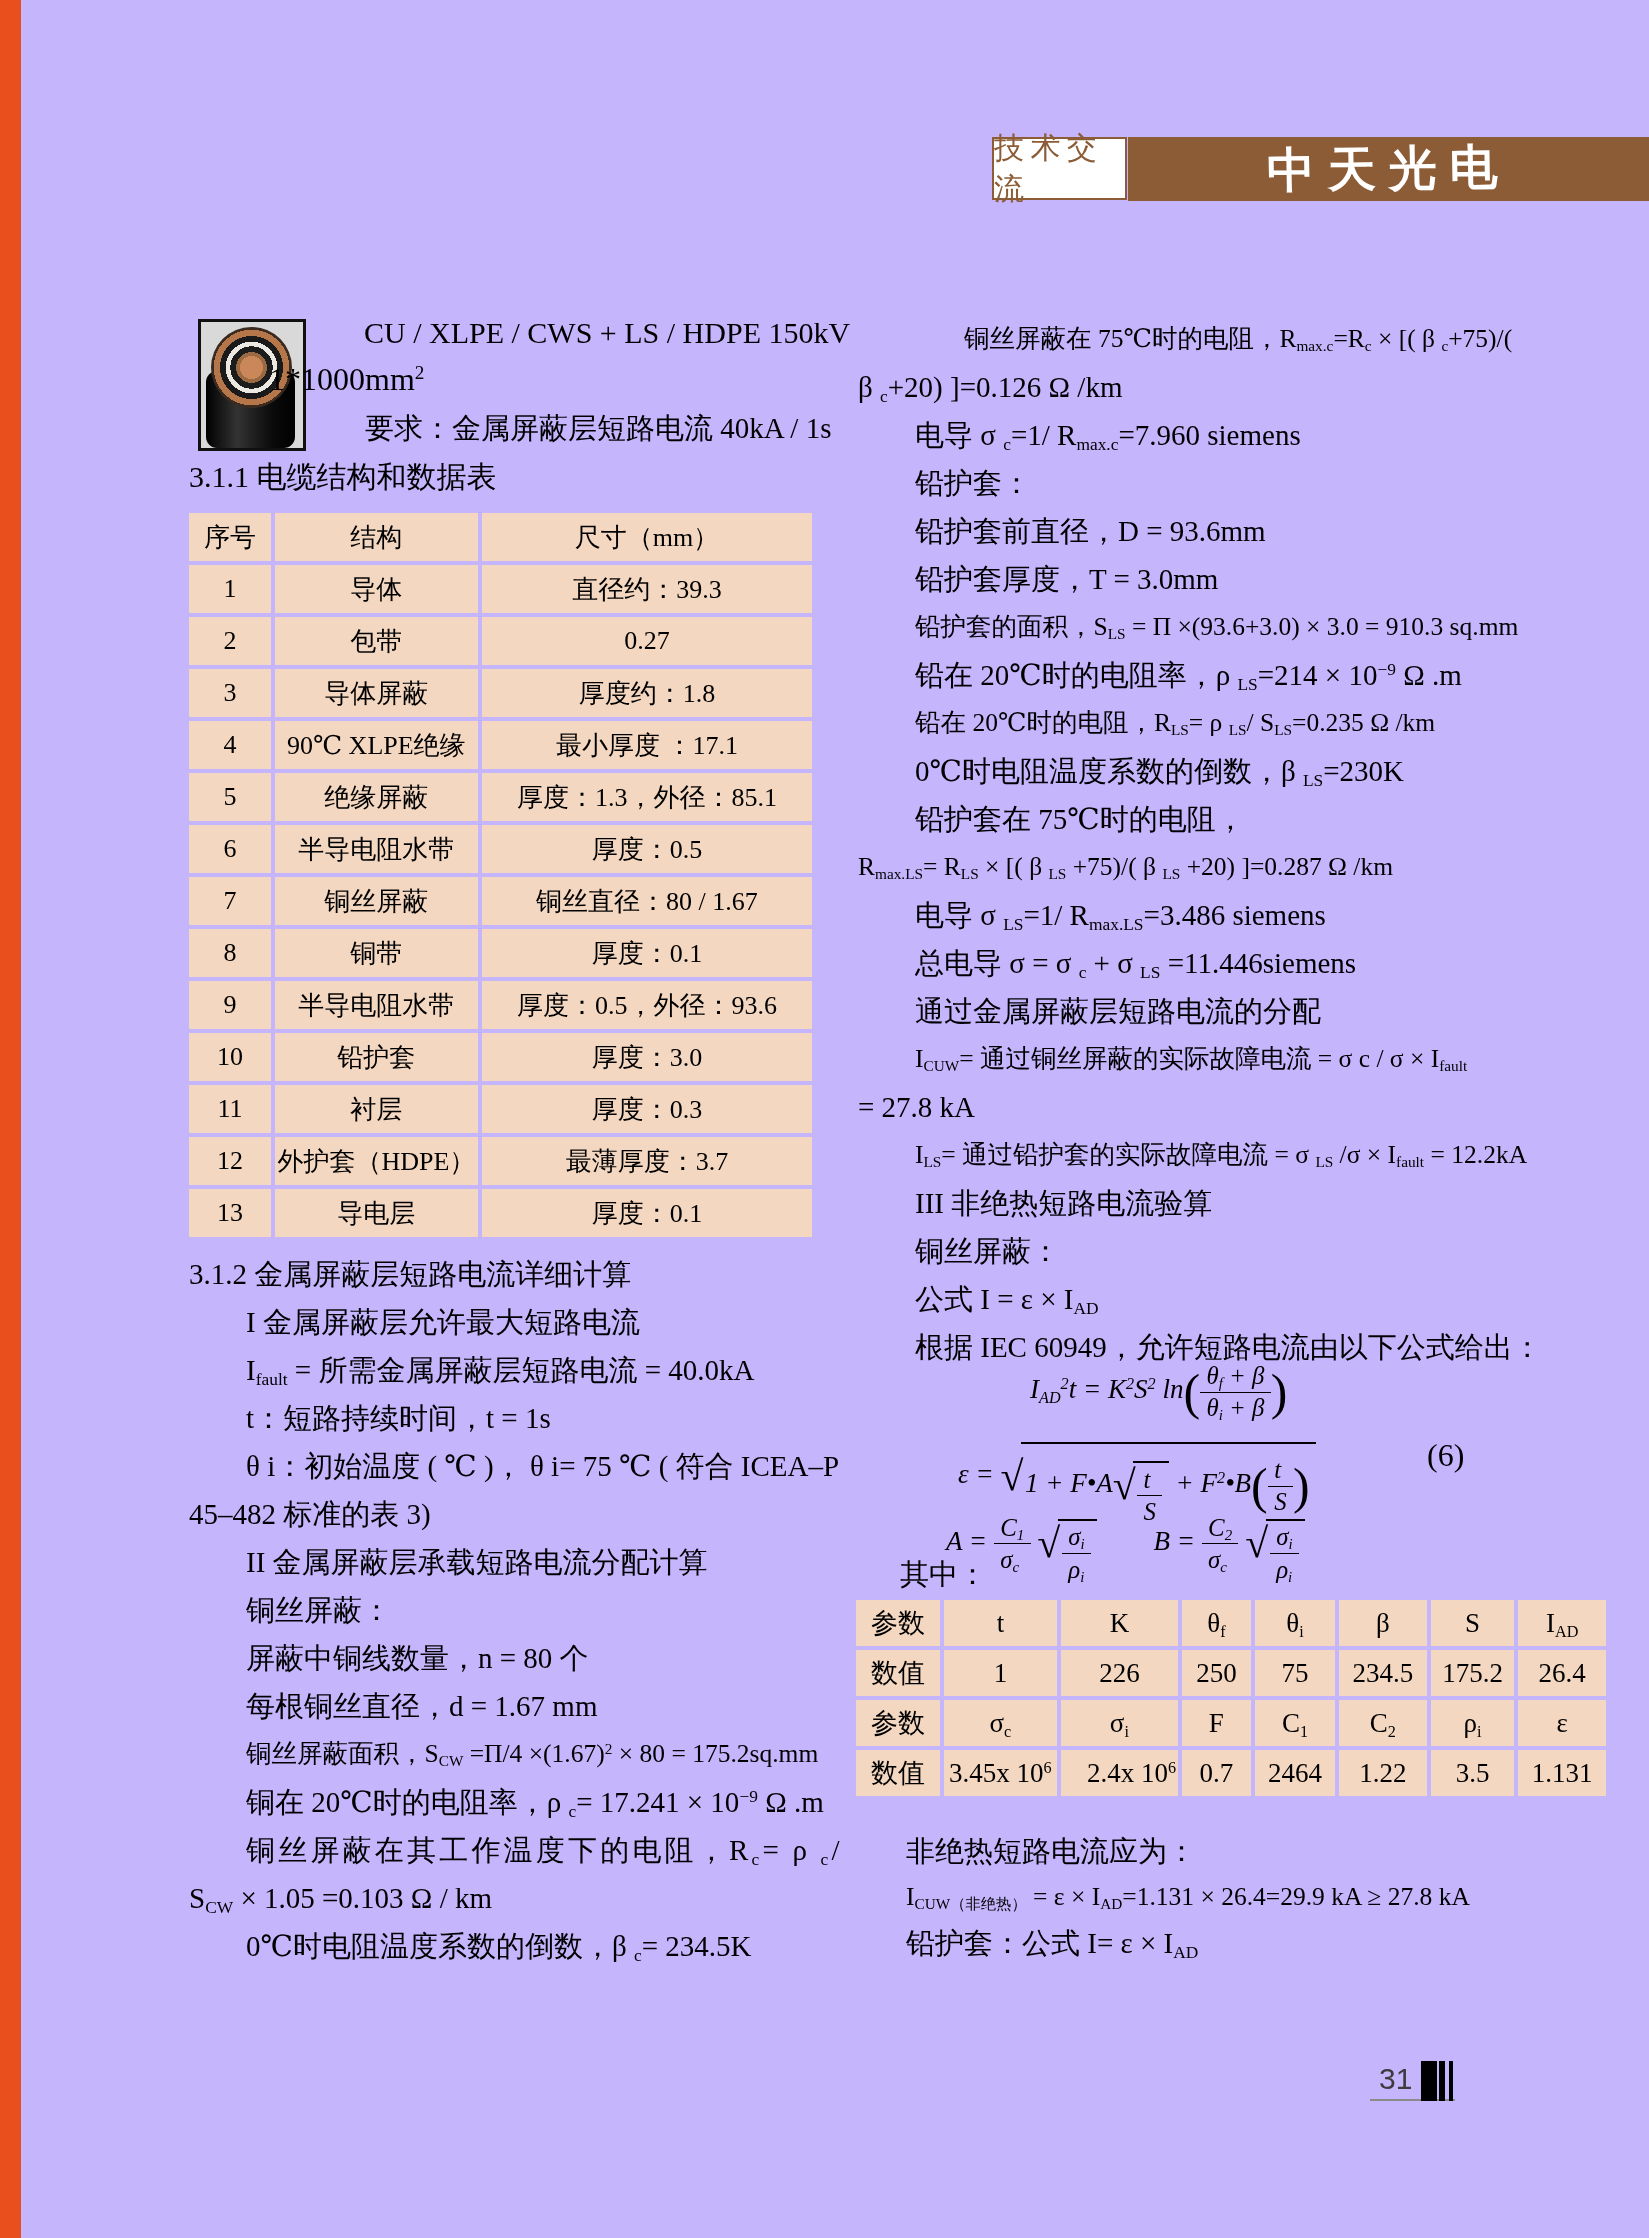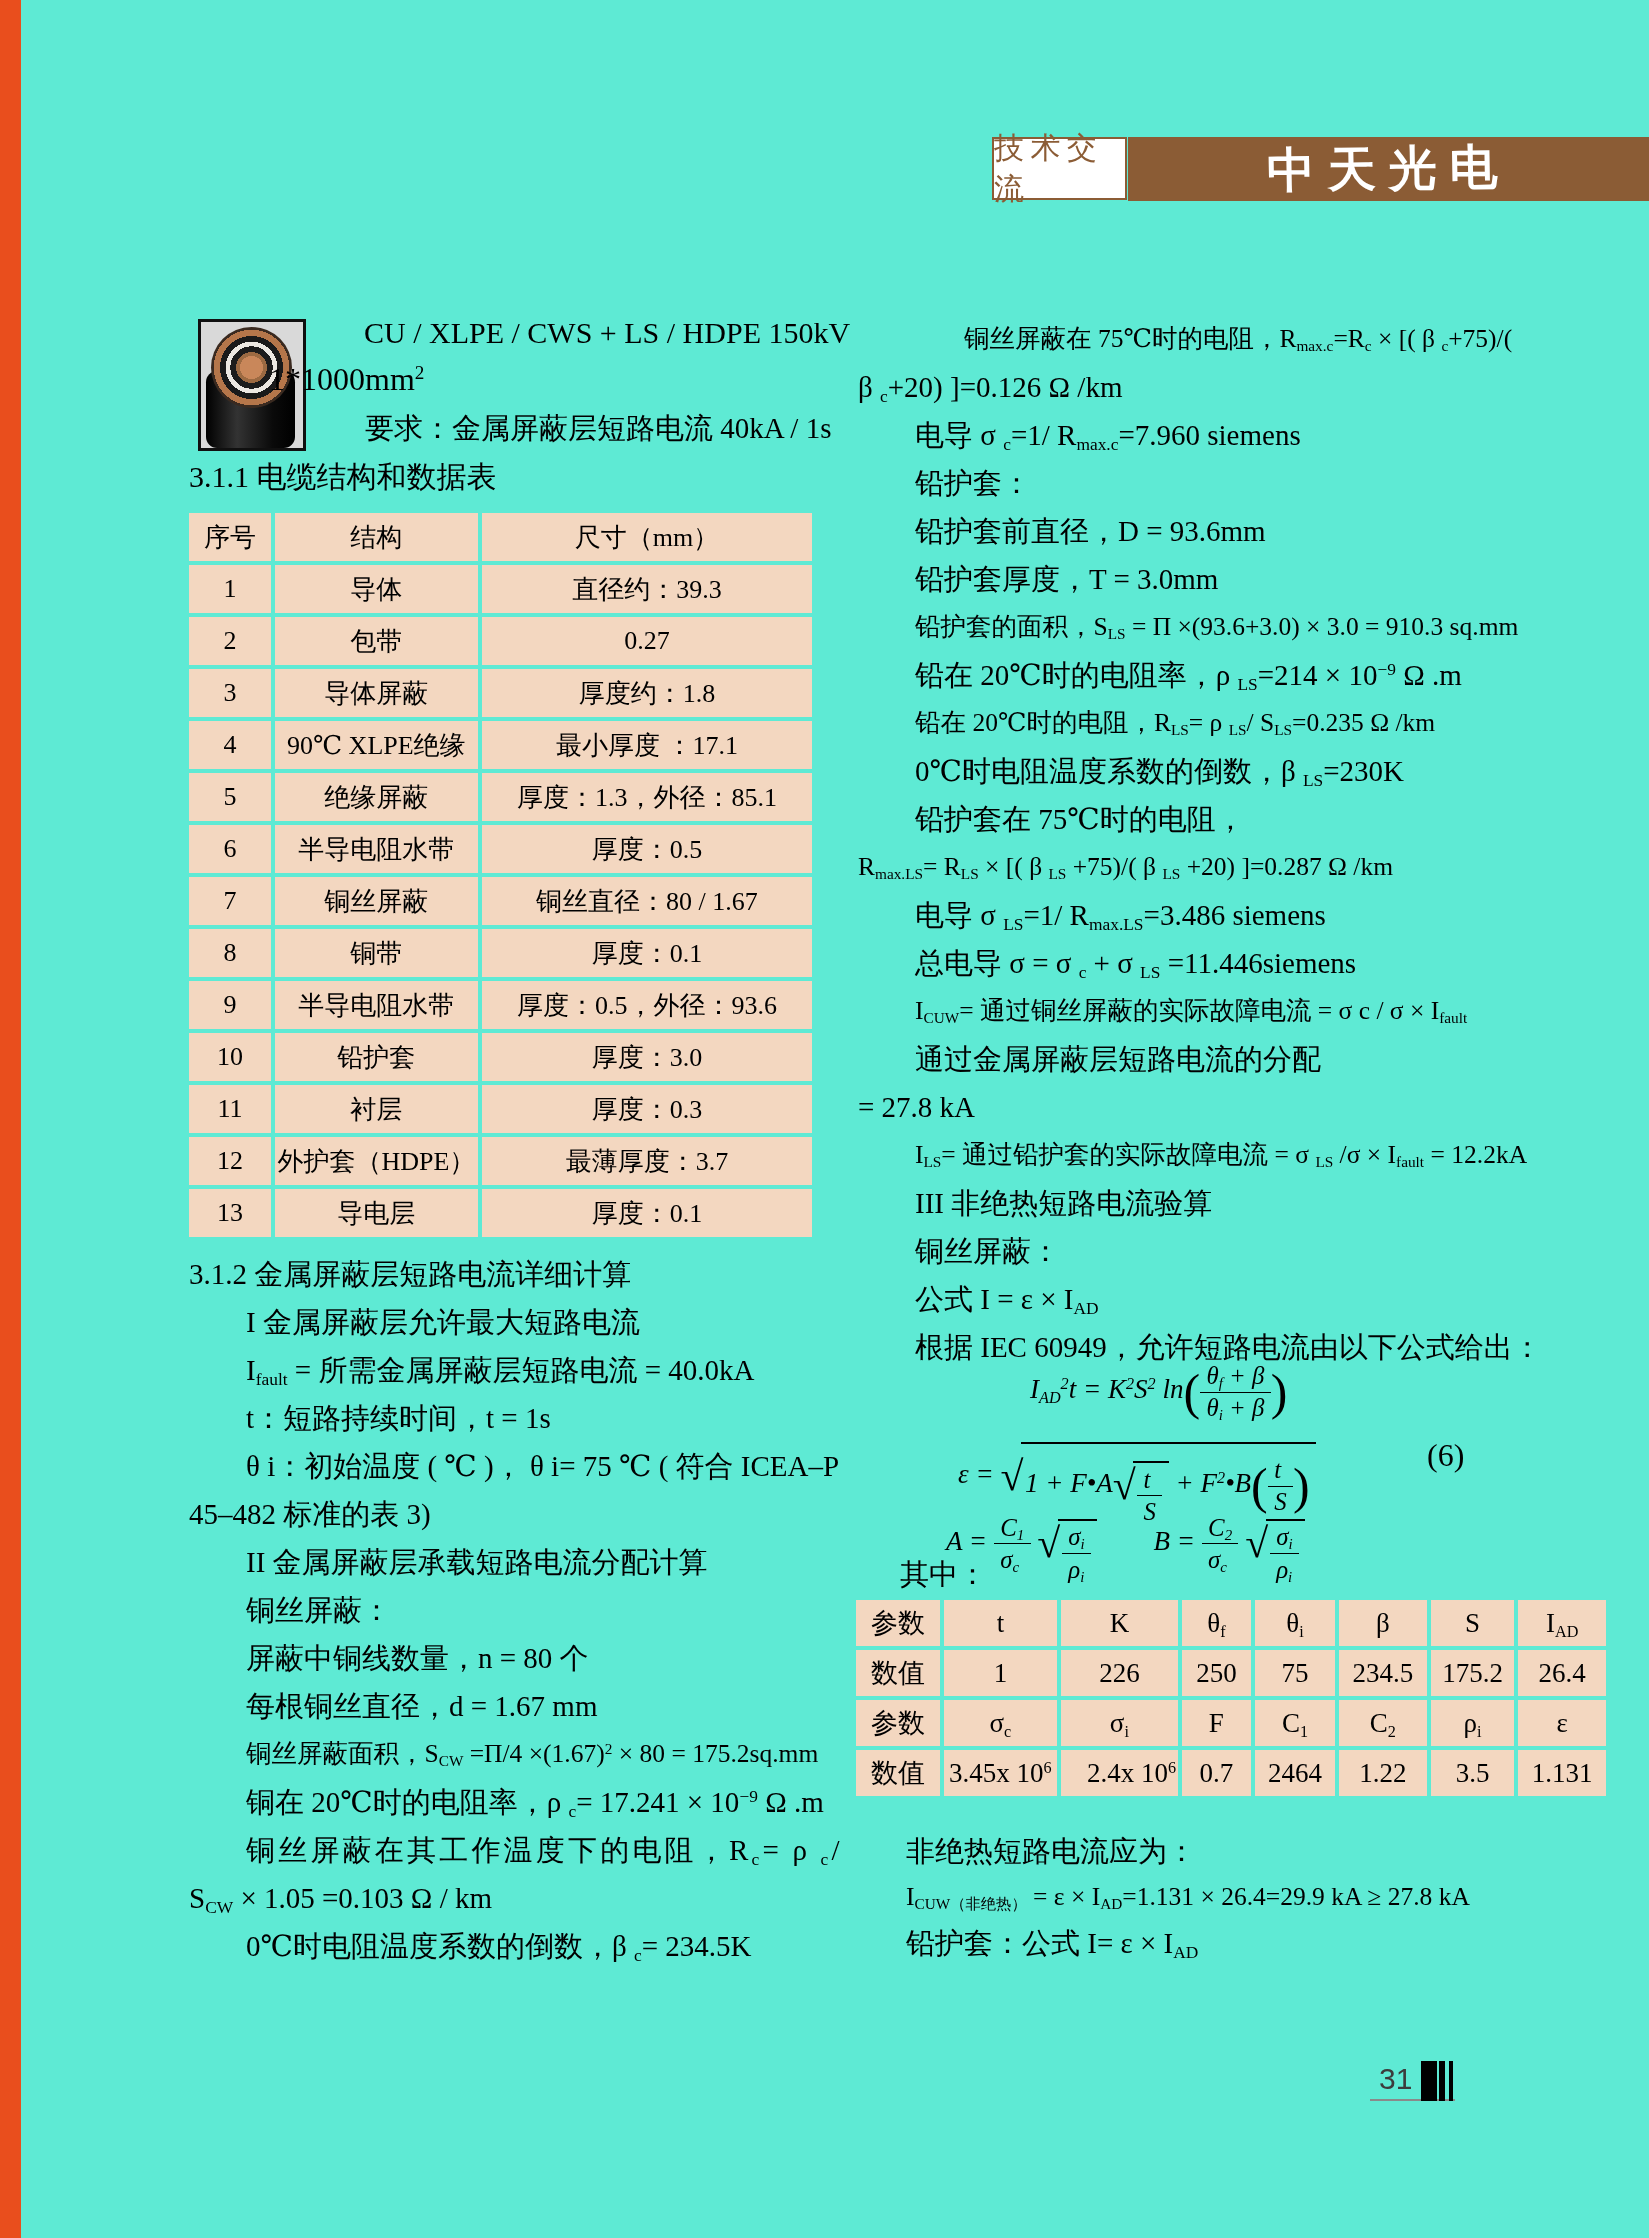--- a/index.html
+++ b/index.html
@@ -1,16 +1,16 @@
 <!DOCTYPE html>
 <html style="font-size:12.8px"><head>
 <meta charset="utf-8">
 <style>
   html,body{margin:0;padding:0;background:#ffffff;}
-  .page{position:relative;width:1650px;height:2239px;background:#5eead4;overflow:hidden;
+  .page{position:relative;width:1650px;height:2239px;background:#c4b5fd;overflow:hidden;
         font-family:"Liberation Serif","DejaVu Serif",serif;color:#000;}
   .edge-strip{position:absolute;left:0;top:0;width:21px;height:2239px;background:#e94e1d;}
 
   
   .header-tag{position:absolute;left:992px;top:137px;width:131px;height:59px;border:2.4px solid #8b5c35;
       background:#fff;color:#8b5c35;display:flex;align-items:center;justify-content:center;
       font-size:30px;letter-spacing:6.4px;font-weight:500;}
   .header-band{position:absolute;left:1128px;top:137px;width:522px;height:64px;background:#8b5c35;
       display:flex;align-items:center;justify-content:center;}
   .logo{color:#fff;font-weight:bold;font-size:48px;letter-spacing:12.8px;transform:rotate(-1deg);
@@ -206,22 +206,22 @@
       <div class="line L1"><span>铅护套前直径，D = 93.6mm</span></div>
       <div class="line L1"><span>铅护套厚度，T = 3.0mm</span></div>
       <div class="line L1 tight"><span>铅护套的面积，S</span><sub>LS</sub><span> = Π ×(93.6+3.0) × 3.0 = 910.3 sq.mm</span></div>
       <div class="line L1"><span>铅在 20℃时的电阻率，ρ </span><sub>LS</sub><span>=214 × 10</span><sup>−9</sup><span> Ω .m</span></div>
       <div class="line L1 tight"><span>铅在 20℃时的电阻，R</span><sub>LS</sub><span>= ρ </span><sub>LS</sub><span>/ S</span><sub>LS</sub><span>=0.235 Ω /km</span></div>
       <div class="line L1"><span>0℃时电阻温度系数的倒数，β </span><sub>LS</sub><span>=230K</span></div>
       <div class="line L1"><span>铅护套在 75℃时的电阻，</span></div>
       <div class="line L0 tight"><span>R</span><sub>max.LS</sub><span>= R</span><sub>LS</sub><span> × [( β </span><sub>LS</sub><span> +75)/( β </span><sub>LS</sub><span> +20) ]=0.287 Ω /km</span></div>
       <div class="line L1"><span>电导 σ </span><sub>LS</sub><span>=1/ R</span><sub>max.LS</sub><span>=3.486 siemens</span></div>
       <div class="line L1"><span>总电导 σ = σ </span><sub>c</sub><span> + σ </span><sub>LS</sub><span> =11.446siemens</span></div>
+      <div class="line L1"><span>通过金属屏蔽层短路电流的分配</span></div>
       <div class="line L1 tight"><span>I</span><sub>CUW</sub><span>= 通过铜丝屏蔽的实际故障电流 = σ c / σ × I</span><sub>fault</sub></div>
-      <div class="line L1"><span>通过金属屏蔽层短路电流的分配</span></div>
       <div class="line L0"><span>= 27.8 kA</span></div>
       <div class="line L1 tight"><span>I</span><sub>LS</sub><span>= 通过铅护套的实际故障电流 = σ </span><sub>LS</sub><span> /σ × I</span><sub>fault</sub><span> = 12.2kA</span></div>
       <div class="line L1"><span>III 非绝热短路电流验算</span></div>
       <div class="line L1"><span>铜丝屏蔽：</span></div>
       <div class="line L1"><span>公式 I = ε × I</span><sub>AD</sub></div>
       <div class="line L1"><span>根据 IEC 60949，允许短路电流由以下公式给出：</span></div>
     </div>
 
   <div class="formula f1"><i>I</i><sub>AD</sub><sup>2</sup><i>t</i><span> = </span><i>K</i><sup>2</sup><i>S</i><sup>2</sup><span> ln</span><span class="bigp">(</span><span class="frac"><span class="fn"><i>θ</i><sub>f</sub><span> + </span><i>β</i></span><span class="fd"><i>θ</i><sub>i</sub><span> + </span><i>β</i></span></span><span class="bigp">)</span></div>
   <div class="formula f2"><i>ε</i><span> = </span><span class="sqrt">

